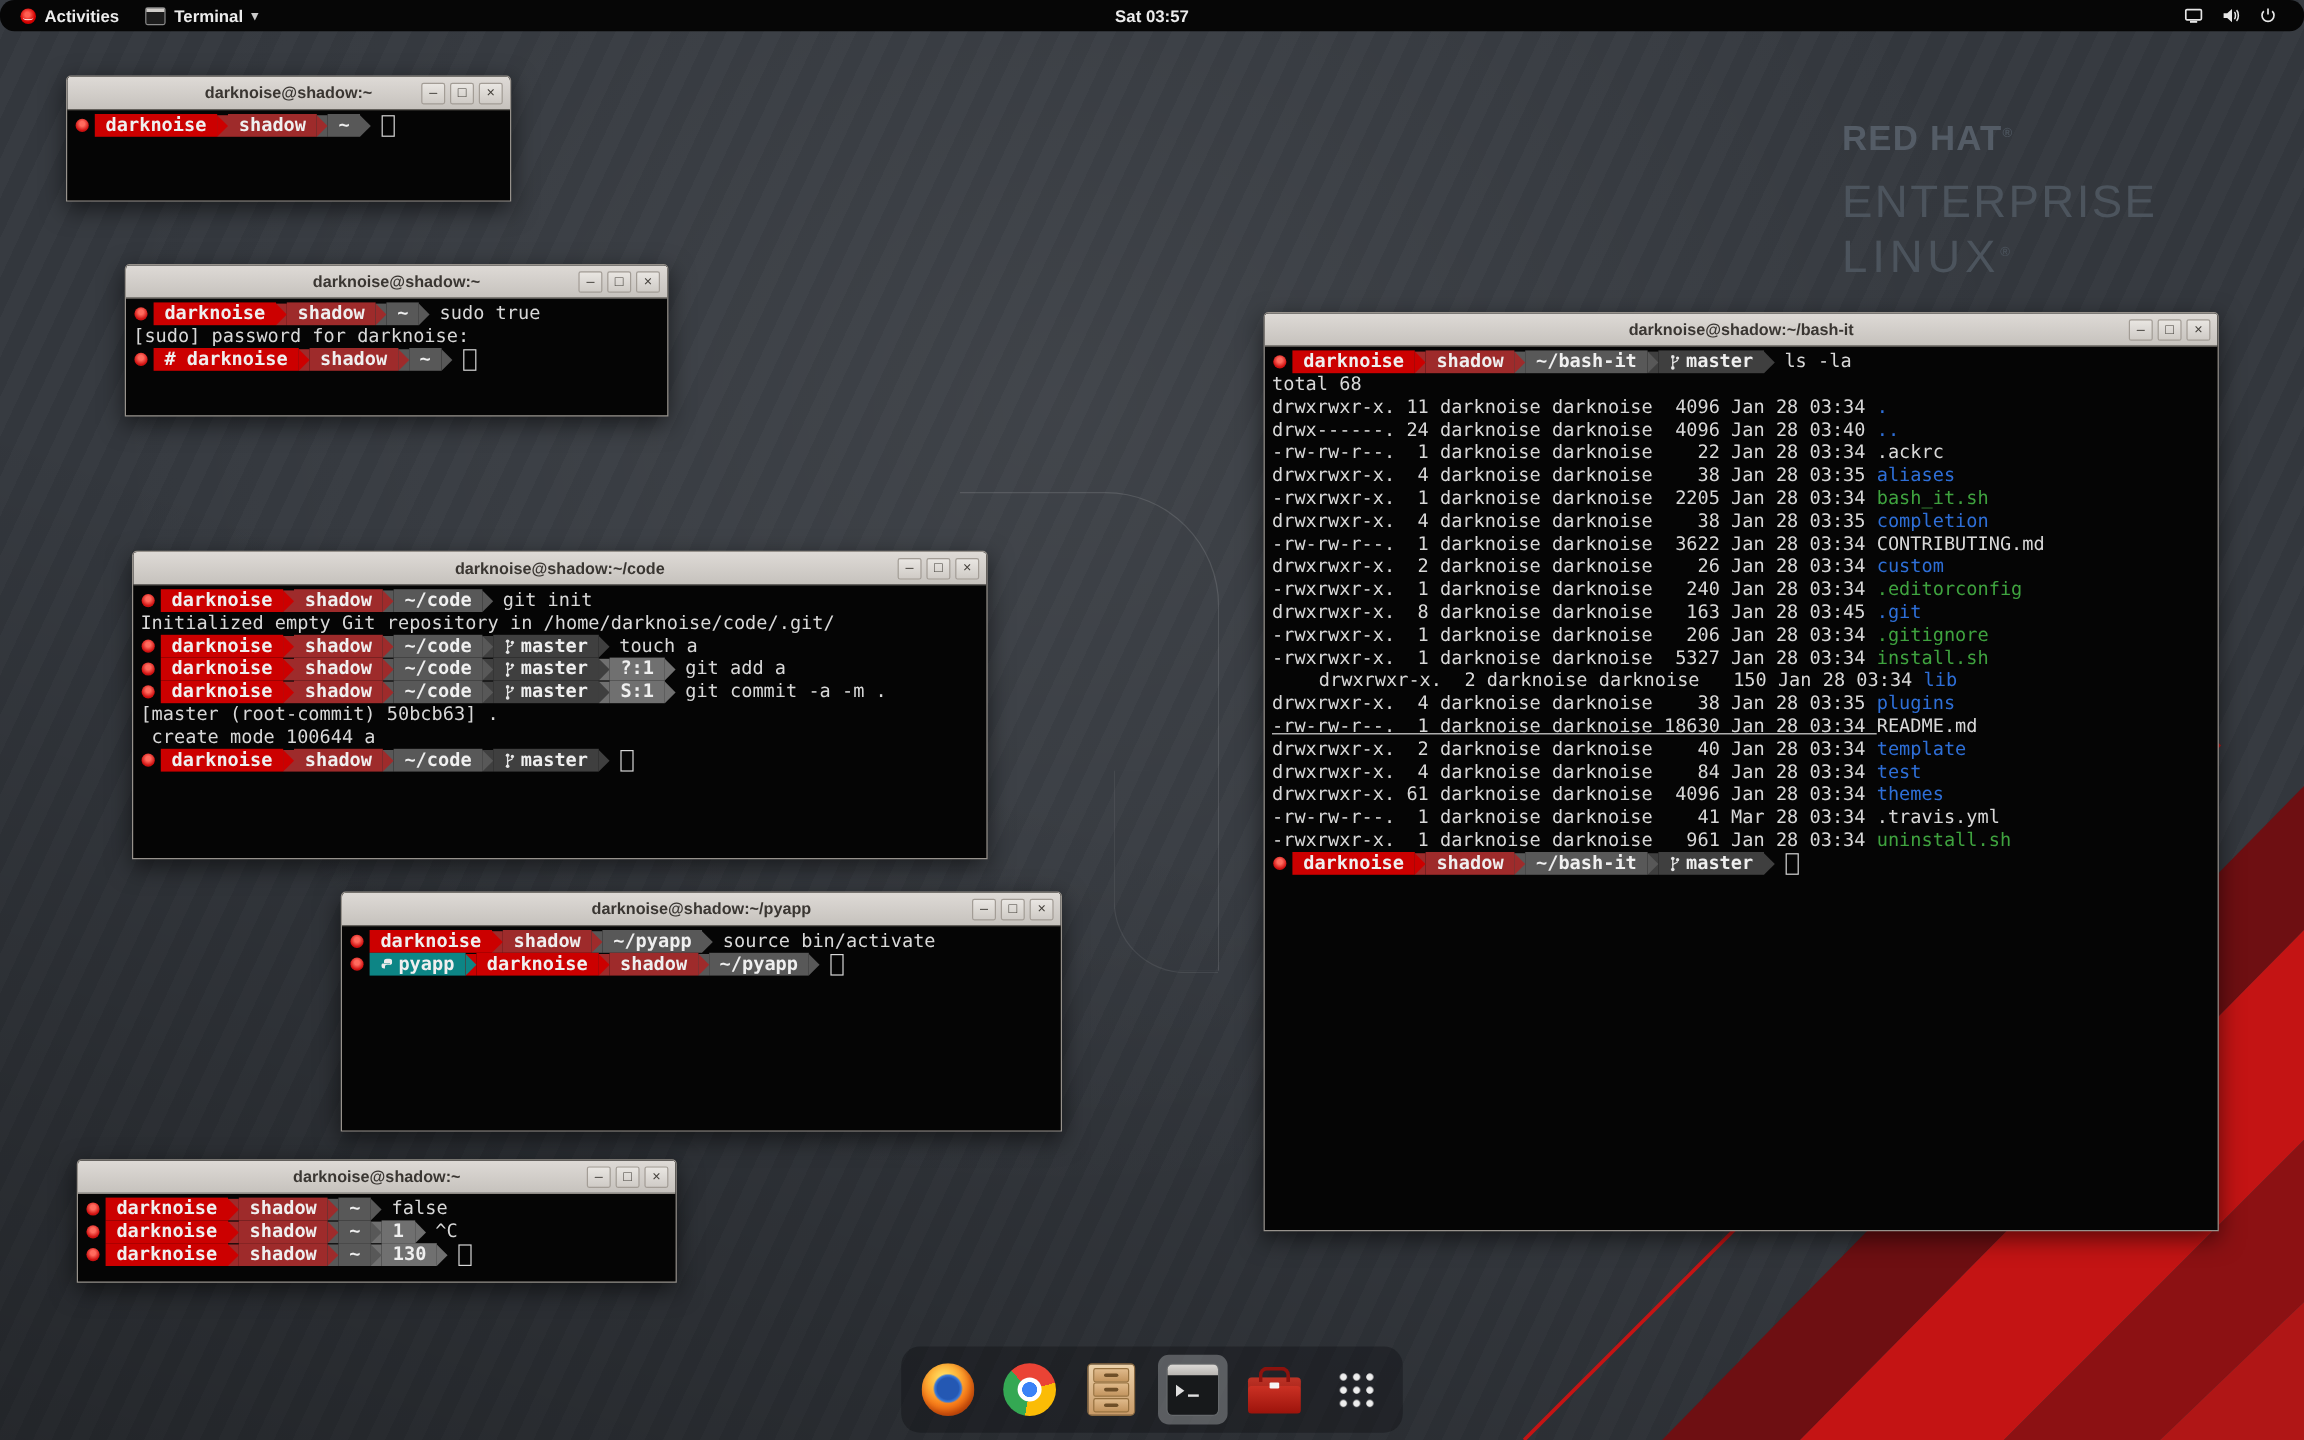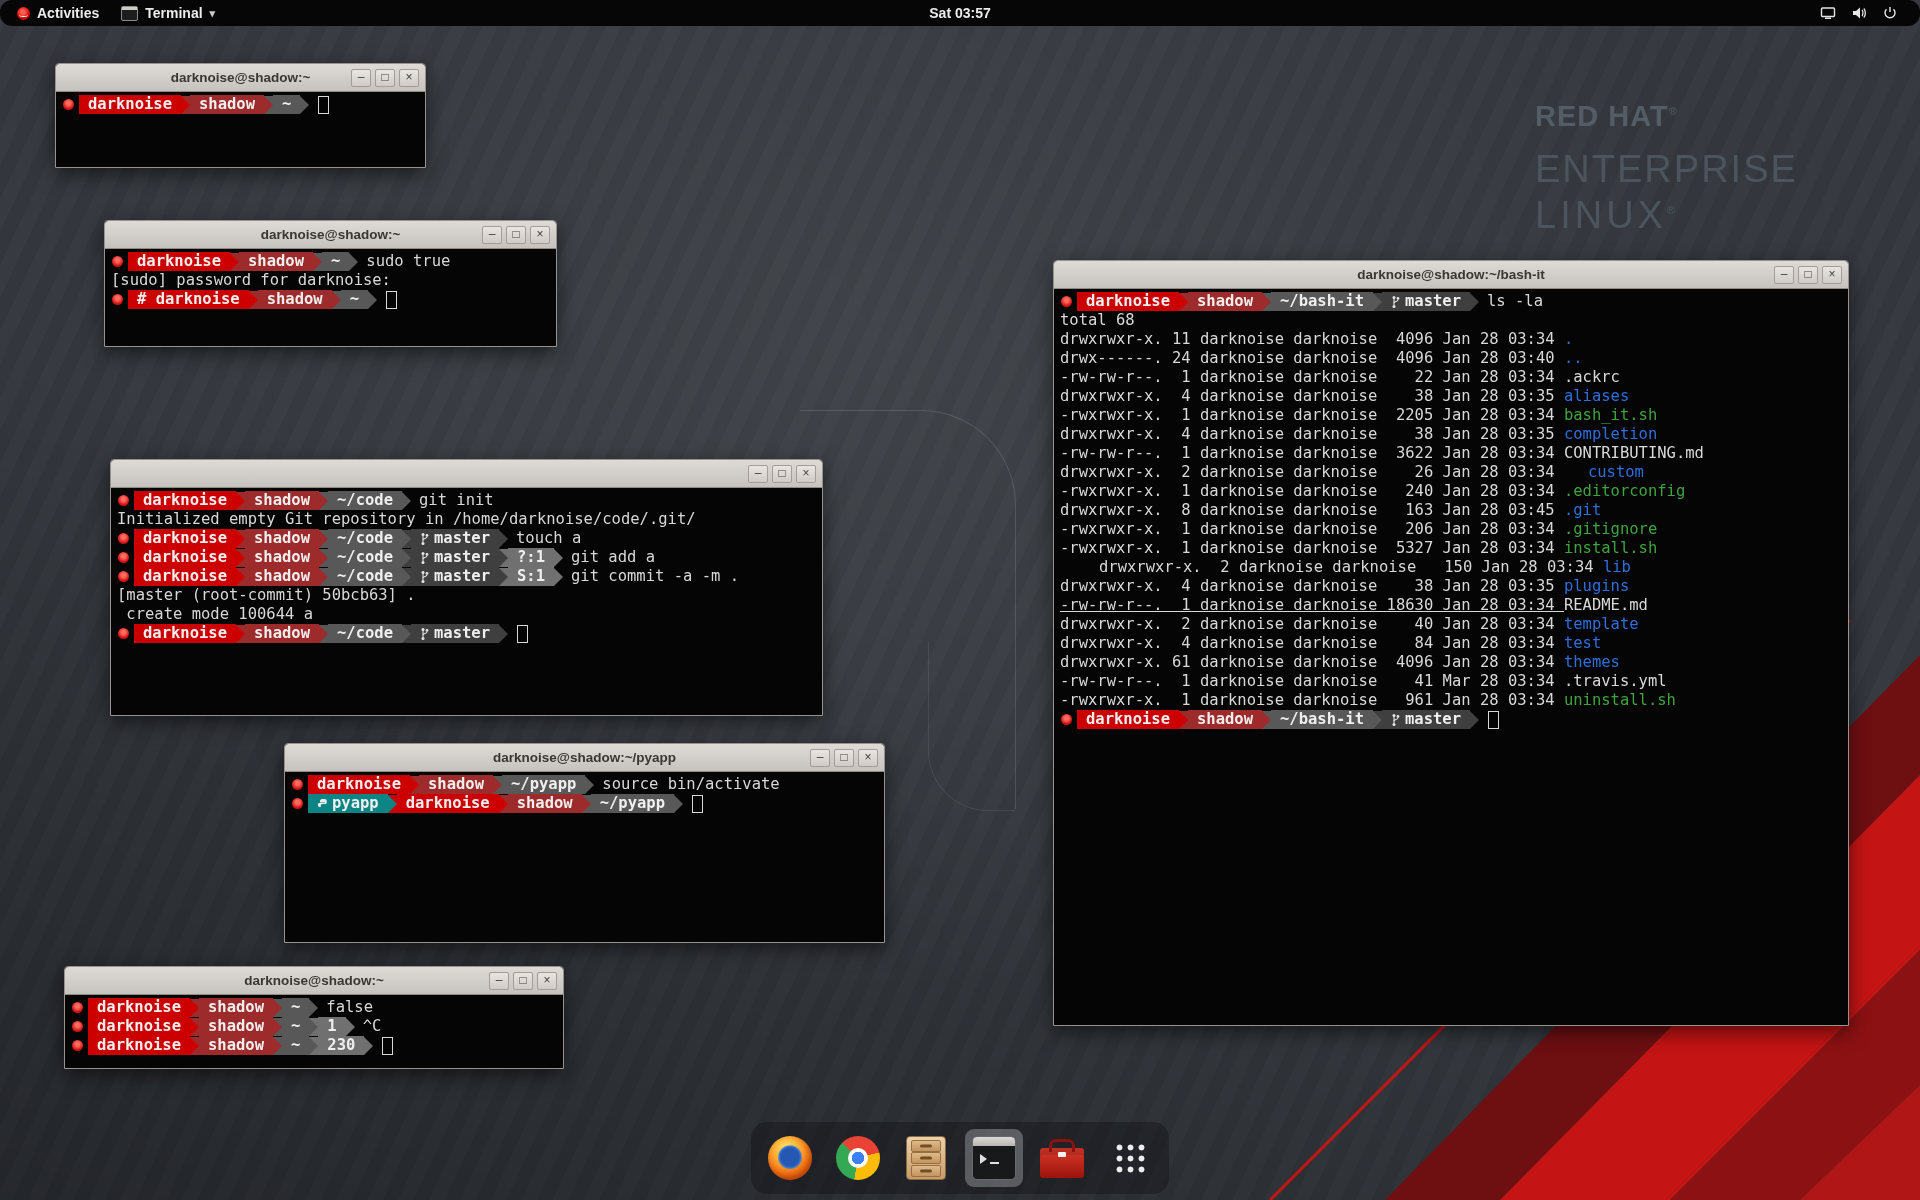--- a/index.html
+++ b/index.html
@@ -182,20 +182,21 @@
             <span class="pl-seg" style="background: rgb(158, 43, 43);"><span>shadow</span></span>
             <span class="pl-arrow" style="border-left-color: rgb(158, 43, 43); background-color: rgb(88, 88, 88);"></span>
             <span class="pl-seg" style="background: rgb(88, 88, 88);"><span>~</span></span>
             <span class="pl-arrow" style="border-left-color: rgb(88, 88, 88); background-color: transparent;"></span>
             <span class="cursor"></span>
           </div>
         </div>
       </div>
       <div class="term-window" style="left: 110px; top: 459px; width: 713px; height: 257px; z-index: 12;">
         <div class="titlebar">
+          <span class="title-text">darknoise@shadow:~/code</span>
           <span class="win-buttons">
             <span class="win-btn">–</span>
             <span class="win-btn">□</span>
             <span class="win-btn">×</span>
           </span>
         </div>
         <div class="term-content">
           <div class="term-line prompt-line">
             <span class="rh-dot"></span>
             <span class="pl-seg" style="background: rgb(204, 0, 0);"><span>darknoise</span></span>
@@ -356,21 +357,21 @@
             <span class="cmd">^C</span>
           </div>
           <div class="term-line prompt-line">
             <span class="rh-dot"></span>
             <span class="pl-seg" style="background: rgb(204, 0, 0);"><span>darknoise</span></span>
             <span class="pl-arrow" style="border-left-color: rgb(204, 0, 0); background-color: rgb(158, 43, 43);"></span>
             <span class="pl-seg" style="background: rgb(158, 43, 43);"><span>shadow</span></span>
             <span class="pl-arrow" style="border-left-color: rgb(158, 43, 43); background-color: rgb(88, 88, 88);"></span>
             <span class="pl-seg" style="background: rgb(88, 88, 88);"><span>~</span></span>
             <span class="pl-arrow" style="border-left-color: rgb(88, 88, 88); background-color: rgb(112, 112, 112);"></span>
-            <span class="pl-seg" style="background: rgb(112, 112, 112);"><span>230</span></span>
+            <span class="pl-seg" style="background: rgb(112, 112, 112);"><span>130</span></span>
             <span class="pl-arrow" style="border-left-color: rgb(112, 112, 112); background-color: transparent;"></span>
             <span class="cursor"></span>
           </div>
         </div>
       </div>
       <div class="term-window" style="left: 1053px; top: 260px; width: 796px; height: 766px; z-index: 15;">
         <div class="titlebar">
           <span class="title-text">darknoise@shadow:~/bash-it</span>
           <span class="win-buttons">
             <span class="win-btn">–</span>
@@ -398,21 +399,21 @@
             <span class="cmd">ls -la</span>
           </div>
           <div class="term-line output-line"><span style="color: rgb(216, 216, 216);">total 68</span></div>
           <div class="term-line output-line"><span style="color: rgb(216, 216, 216);">drwxrwxr-x. 11 darknoise darknoise  4096 Jan 28 03:34 </span><span style="color: rgb(46, 111, 216);">.</span></div>
           <div class="term-line output-line"><span style="color: rgb(216, 216, 216);">drwx------. 24 darknoise darknoise  4096 Jan 28 03:40 </span><span style="color: rgb(46, 111, 216);">..</span></div>
           <div class="term-line output-line"><span style="color: rgb(216, 216, 216);">-rw-rw-r--.  1 darknoise darknoise    22 Jan 28 03:34 </span><span style="color: rgb(216, 216, 216);">.ackrc</span></div>
           <div class="term-line output-line"><span style="color: rgb(216, 216, 216);">drwxrwxr-x.  4 darknoise darknoise    38 Jan 28 03:35 </span><span style="color: rgb(46, 111, 216);">aliases</span></div>
           <div class="term-line output-line"><span style="color: rgb(216, 216, 216);">-rwxrwxr-x.  1 darknoise darknoise  2205 Jan 28 03:34 </span><span style="color: rgb(63, 163, 63);">bash_it.sh</span></div>
           <div class="term-line output-line"><span style="color: rgb(216, 216, 216);">drwxrwxr-x.  4 darknoise darknoise    38 Jan 28 03:35 </span><span style="color: rgb(46, 111, 216);">completion</span></div>
           <div class="term-line output-line"><span style="color: rgb(216, 216, 216);">-rw-rw-r--.  1 darknoise darknoise  3622 Jan 28 03:34 </span><span style="color: rgb(216, 216, 216);">CONTRIBUTING.md</span></div>
-          <div class="term-line output-line"><span style="color: rgb(216, 216, 216);">drwxrwxr-x.  2 darknoise darknoise    26 Jan 28 03:34 </span><span style="color: rgb(46, 111, 216); margin-left: 24px;">custom</span></div>
+          <div class="term-line output-line"><span style="color: rgb(216, 216, 216);">drwxrwxr-x.  2 darknoise darknoise    26 Jan 28 03:34 </span><span style="color: rgb(46, 111, 216);">custom</span></div>
           <div class="term-line output-line"><span style="color: rgb(216, 216, 216);">-rwxrwxr-x.  1 darknoise darknoise   240 Jan 28 03:34 </span><span style="color: rgb(63, 163, 63);">.editorconfig</span></div>
           <div class="term-line output-line"><span style="color: rgb(216, 216, 216);">drwxrwxr-x.  8 darknoise darknoise   163 Jan 28 03:45 </span><span style="color: rgb(46, 111, 216);">.git</span></div>
           <div class="term-line output-line"><span style="color: rgb(216, 216, 216);">-rwxrwxr-x.  1 darknoise darknoise   206 Jan 28 03:34 </span><span style="color: rgb(63, 163, 63);">.gitignore</span></div>
           <div class="term-line output-line"><span style="color: rgb(216, 216, 216);">-rwxrwxr-x.  1 darknoise darknoise  5327 Jan 28 03:34 </span><span style="color: rgb(63, 163, 63);">install.sh</span></div>
           <div class="term-line output-line"><span style="color: rgb(216, 216, 216); margin-left: 39px;">drwxrwxr-x.  2 darknoise darknoise   150 Jan 28 03:34 </span><span style="color: rgb(46, 111, 216);">lib</span></div>
           <div class="term-line output-line"><span style="color: rgb(216, 216, 216);">drwxrwxr-x.  4 darknoise darknoise    38 Jan 28 03:35 </span><span style="color: rgb(46, 111, 216);">plugins</span></div>
           <div class="term-line output-line"><span style="color: rgb(216, 216, 216); text-decoration: underline;">-rw-rw-r--.  1 darknoise darknoise 18630 Jan 28 03:34 </span><span style="color: rgb(216, 216, 216);">README.md</span></div>
           <div class="term-line output-line"><span style="color: rgb(216, 216, 216);">drwxrwxr-x.  2 darknoise darknoise    40 Jan 28 03:34 </span><span style="color: rgb(46, 111, 216);">template</span></div>
           <div class="term-line output-line"><span style="color: rgb(216, 216, 216);">drwxrwxr-x.  4 darknoise darknoise    84 Jan 28 03:34 </span><span style="color: rgb(46, 111, 216);">test</span></div>
           <div class="term-line output-line"><span style="color: rgb(216, 216, 216);">drwxrwxr-x. 61 darknoise darknoise  4096 Jan 28 03:34 </span><span style="color: rgb(46, 111, 216);">themes</span></div>

